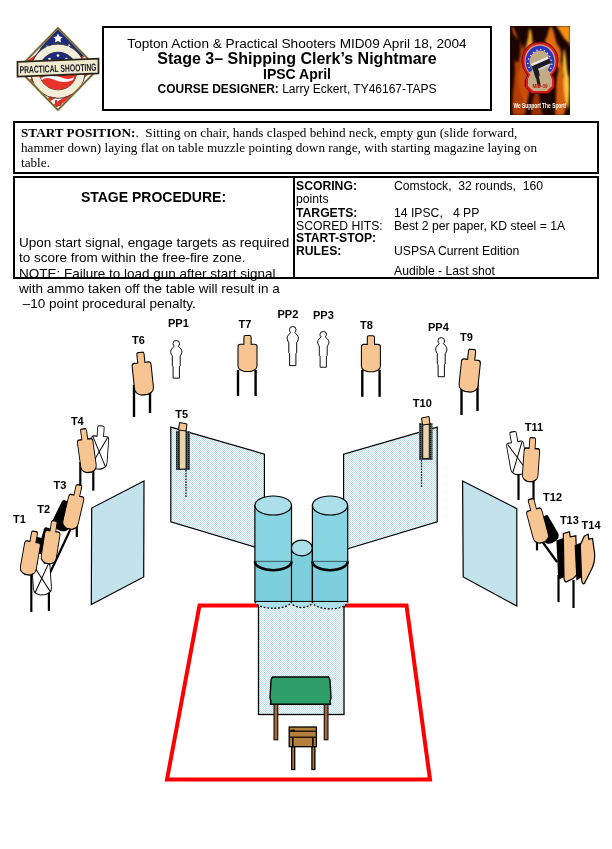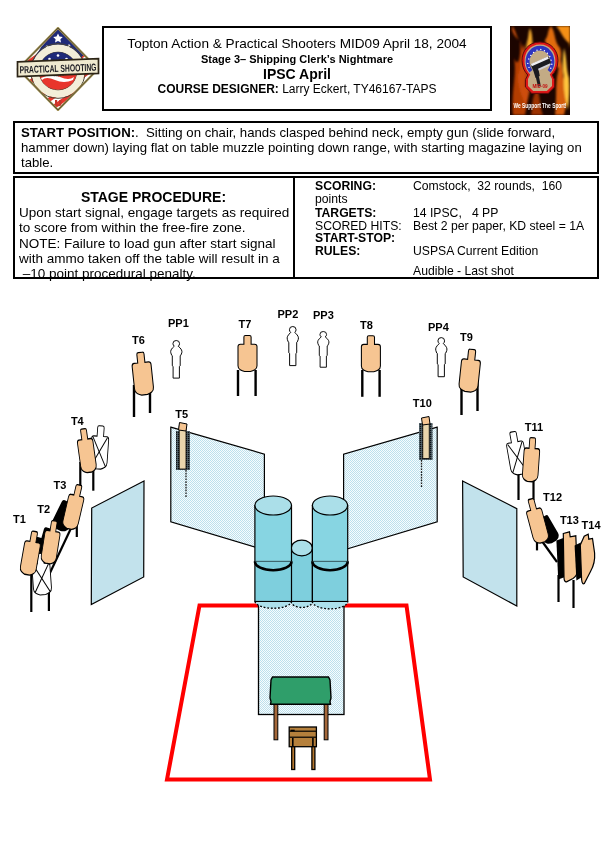--- a/index.html
+++ b/index.html
@@ -64,21 +64,21 @@
   <g>
     <path d="M 1.5 34.8 L 82.5 31.6 L 82.5 46.4 L 1.5 49.6 Z" fill="#efe9cf" stroke="#2c2416" stroke-width="1.7"></path>
     <text x="42" y="45" font-family="Liberation Sans,sans-serif" font-size="10.2" font-weight="bold" fill="#17171f" text-anchor="middle" textLength="77" lengthAdjust="spacingAndGlyphs" transform="rotate(-2,42,41)">PRACTICAL&nbsp;SHOOTING</text>
   </g>
   <path d="M 39 73 h2.2 v3.5 q0 1 1 1 t1 -1 v-3.5 h2.2 v4 q0 2.2 -3.2 2.2 t-3.2 -2.2 Z" fill="#c5352c"></path>
 </svg>
 </div>
 
 <div class="box" style="left:102px;top:26px;width:390px;height:85px;text-align:center;">
   <div style="font-size:13.6px;line-height:14.9px;padding-top:9px;">Topton Action &amp; Practical Shooters MID09 April 18, 2004</div>
-  <div style="font-size:11px;line-height:14.9px;font-weight:bold;">Stage 3– Shipping Clerk’s Nightmare</div>
+  <div style="font-size:16px;line-height:14.9px;font-weight:bold;">Stage 3– Shipping Clerk’s Nightmare</div>
   <div style="font-size:14px;line-height:14.9px;font-weight:bold;">IPSC April</div>
   <div style="font-size:12px;line-height:14.3px;"><b>COURSE DESIGNER:</b> Larry Eckert, TY46167-TAPS</div>
 </div>
 
 <div class="abs" id="logoR" style="left:510px;top:26px;width:60px;height:89px;">
 <svg width="60" height="89" viewBox="0 0 60 89" xmlns="http://www.w3.org/2000/svg">
   <defs>
     <filter id="fl" x="-30%" y="-30%" width="160%" height="160%">
           <feGaussianBlur stdDeviation="1"></feGaussianBlur>
         </filter>
@@ -121,30 +121,30 @@
       <path d="M -4.2 10.2 L -1.2 8.9 L 0.4 16.8 L -2.4 18 Z" fill="#1b1b20"></path>
       <path d="M -2.4 18 L 0.4 16.8 L 0.7 19 L -2 19.8 Z" fill="#3a3a42"></path>
     </g>
     <text x="0" y="21" font-family="Liberation Sans,sans-serif" font-size="4.6" font-weight="bold" fill="#c01010" text-anchor="middle">MID-09</text>
   </g>
   <text x="30" y="81.5" font-family="Liberation Sans,sans-serif" font-size="6.4" font-weight="bold" fill="#fff" text-anchor="middle" textLength="53" lengthAdjust="spacingAndGlyphs">We&nbsp;Support&nbsp;The&nbsp;Sport!</text>
 </svg>
 </div>
 
 <div class="box" style="left:13px;top:121px;width:586px;height:53px;">
-  <div style="font-size:13.2px;line-height:15px;padding:2px 5px 0 6px;"><b>START POSITION:</b>.&nbsp; Sitting on chair, hands clasped behind neck, empty gun (slide forward,<br>hammer down) laying flat on table muzzle pointing down range, with starting magazine laying on<br>table.</div>
+  <div style="font-size:13.2px;line-height:15px;padding:2px 5px 0 6px;font-family:Liberation Serif, serif;"><b>START POSITION:</b>.&nbsp; Sitting on chair, hands clasped behind neck, empty gun (slide forward,<br>hammer down) laying flat on table muzzle pointing down range, with starting magazine laying on<br>table.</div>
 </div>
 
 <div class="box" style="left:13px;top:176px;width:586px;height:103px;">
   <div class="abs" style="left:0;top:0;width:277px;height:99px;">
     <div style="font-size:14px;line-height:15.2px;padding-top:12px;text-align:center;font-weight:bold;">STAGE PROCEDURE:</div>
-    <div style="font-size:13.5px;line-height:15.2px;padding-left:4px;">Upon start signal, engage targets as required<br>to score from within the free-fire zone.<br>NOTE: Failure to load gun after start signal<br>with ammo taken off the table will result in a<br>&nbsp;–10 point procedural penalty.</div>
+    <div style="font-size:13.5px;line-height:15.2px;padding-left:4px;margin-top:30px;">Upon start signal, engage targets as required<br>to score from within the free-fire zone.<br>NOTE: Failure to load gun after start signal<br>with ammo taken off the table will result in a<br>&nbsp;–10 point procedural penalty.</div>
   </div>
   <div class="abs" style="left:277.5px;top:0;width:2px;height:99px;background:#000;"></div>
-  <div class="abs" id="scoring" style="left:291px;top:0;width:303px;height:99px;font-size:12.2px;line-height:12.9px;">
+  <div class="abs" id="scoring" style="left:272px;top:0;width:303px;height:99px;font-size:12.2px;line-height:12.9px;">
     <div class="abs" style="left:9px;top:2px;font-weight:bold;">SCORING:</div>
     <div class="abs" style="left:107px;top:2px;">Comstock,&nbsp; 32 rounds,&nbsp; 160</div>
     <div class="abs" style="left:9px;top:15px;">points</div>
     <div class="abs" style="left:9px;top:28.5px;font-weight:bold;">TARGETS:</div>
     <div class="abs" style="left:107px;top:28.5px;">14 IPSC,&nbsp;&nbsp; 4 PP</div>
     <div class="abs" style="left:9px;top:41.5px;font-weight:normal;">SCORED HITS:</div>
     <div class="abs" style="left:107px;top:41.5px;">Best 2 per paper, KD steel = 1A</div>
     <div class="abs" style="left:9px;top:54px;font-weight:bold;">START-STOP:</div>
     <div class="abs" style="left:107px;top:54px;margin-top:33px;">Audible - Last shot</div>
     <div class="abs" style="left:9px;top:66.5px;font-weight:bold;">RULES:</div>

